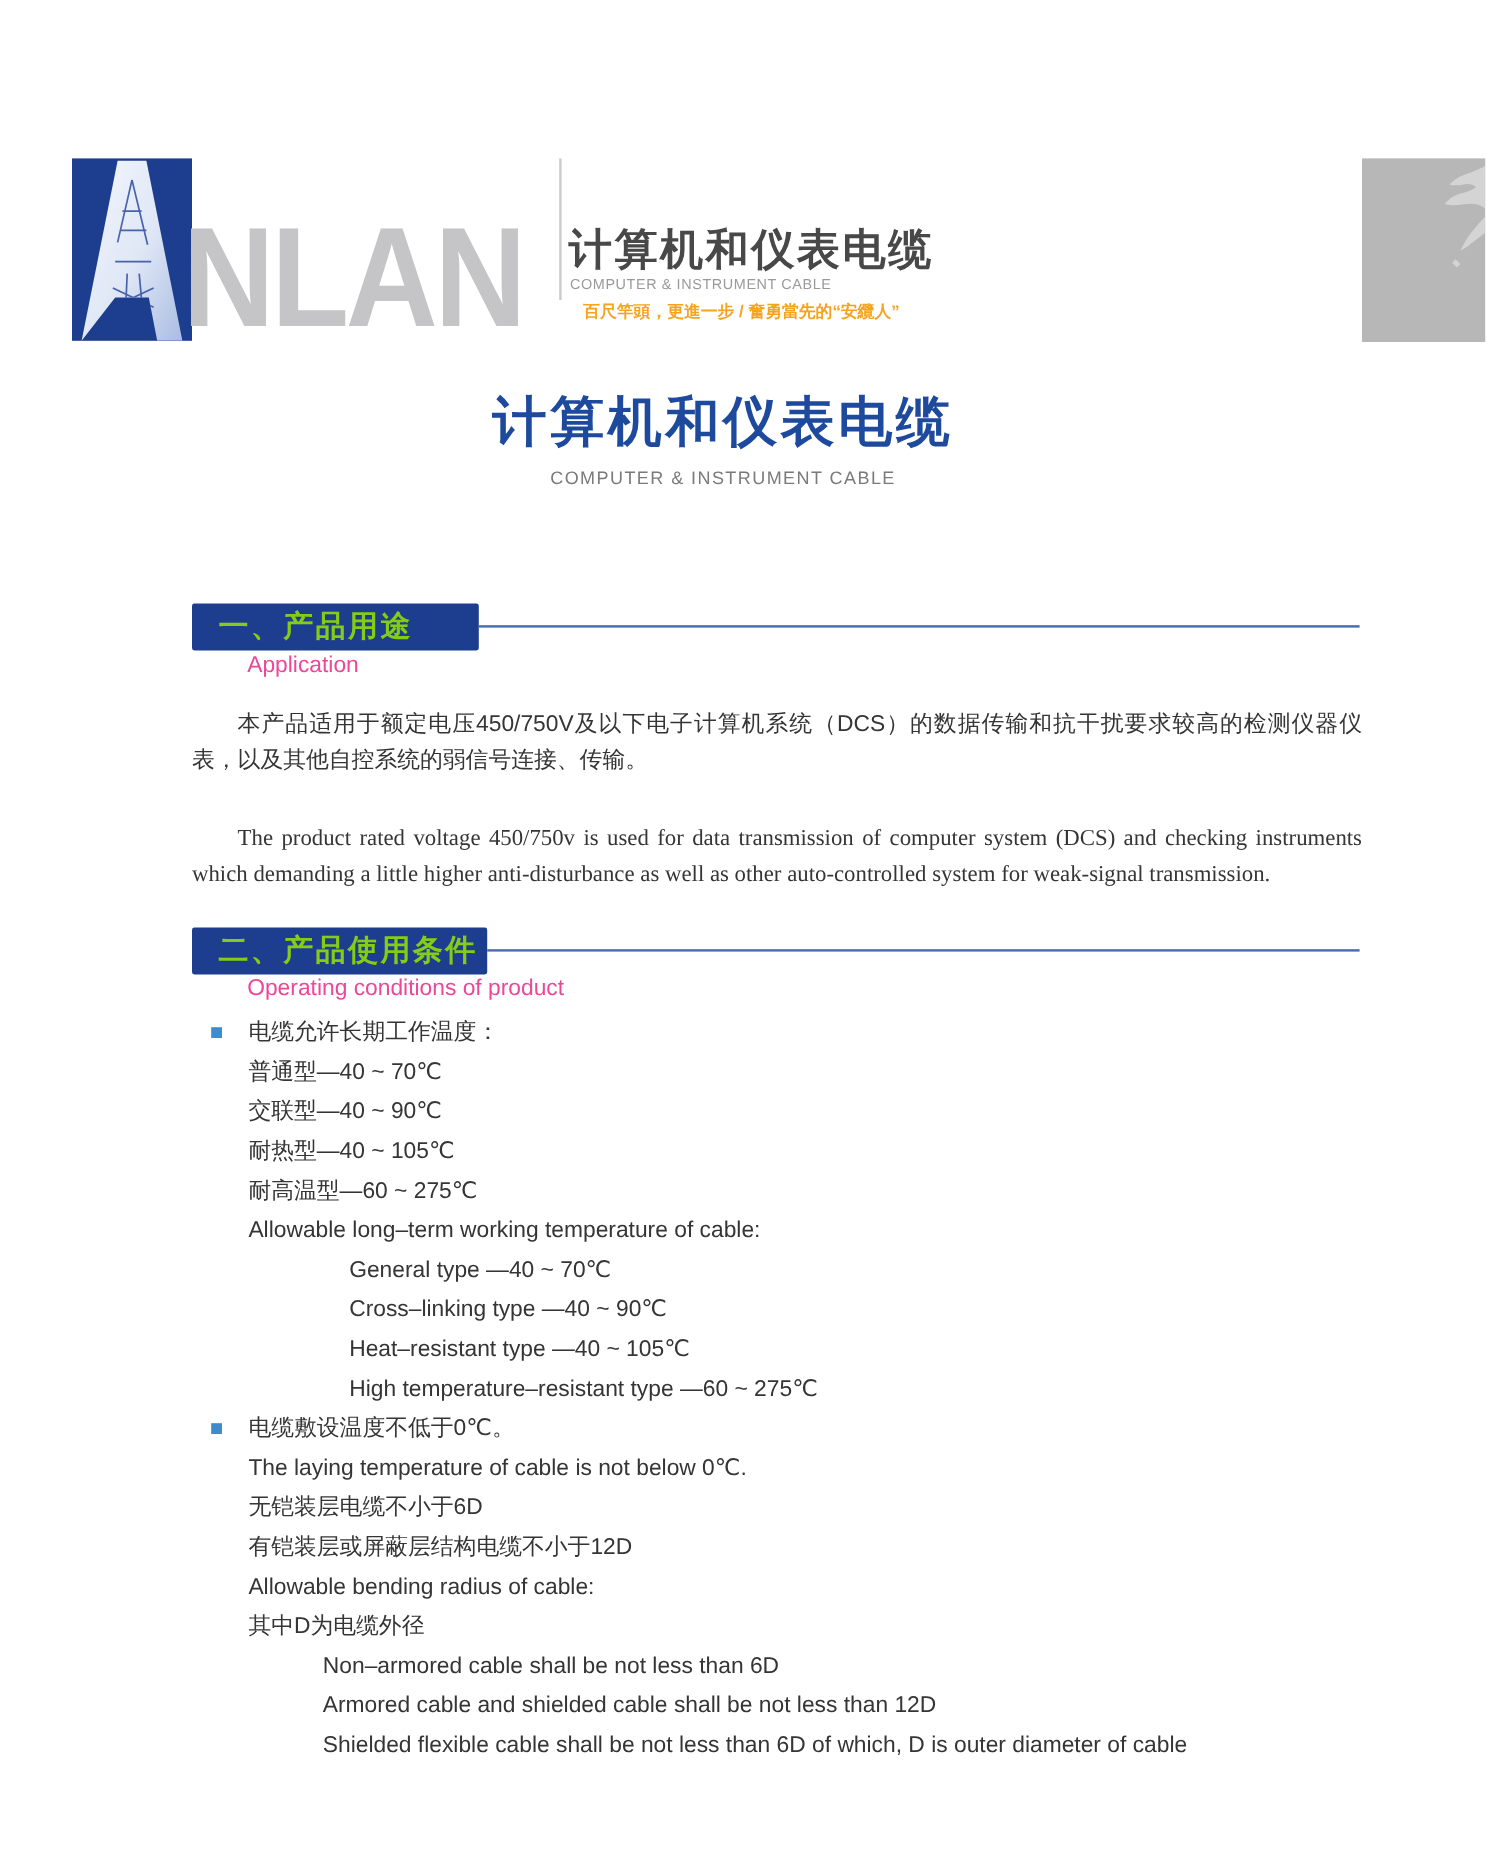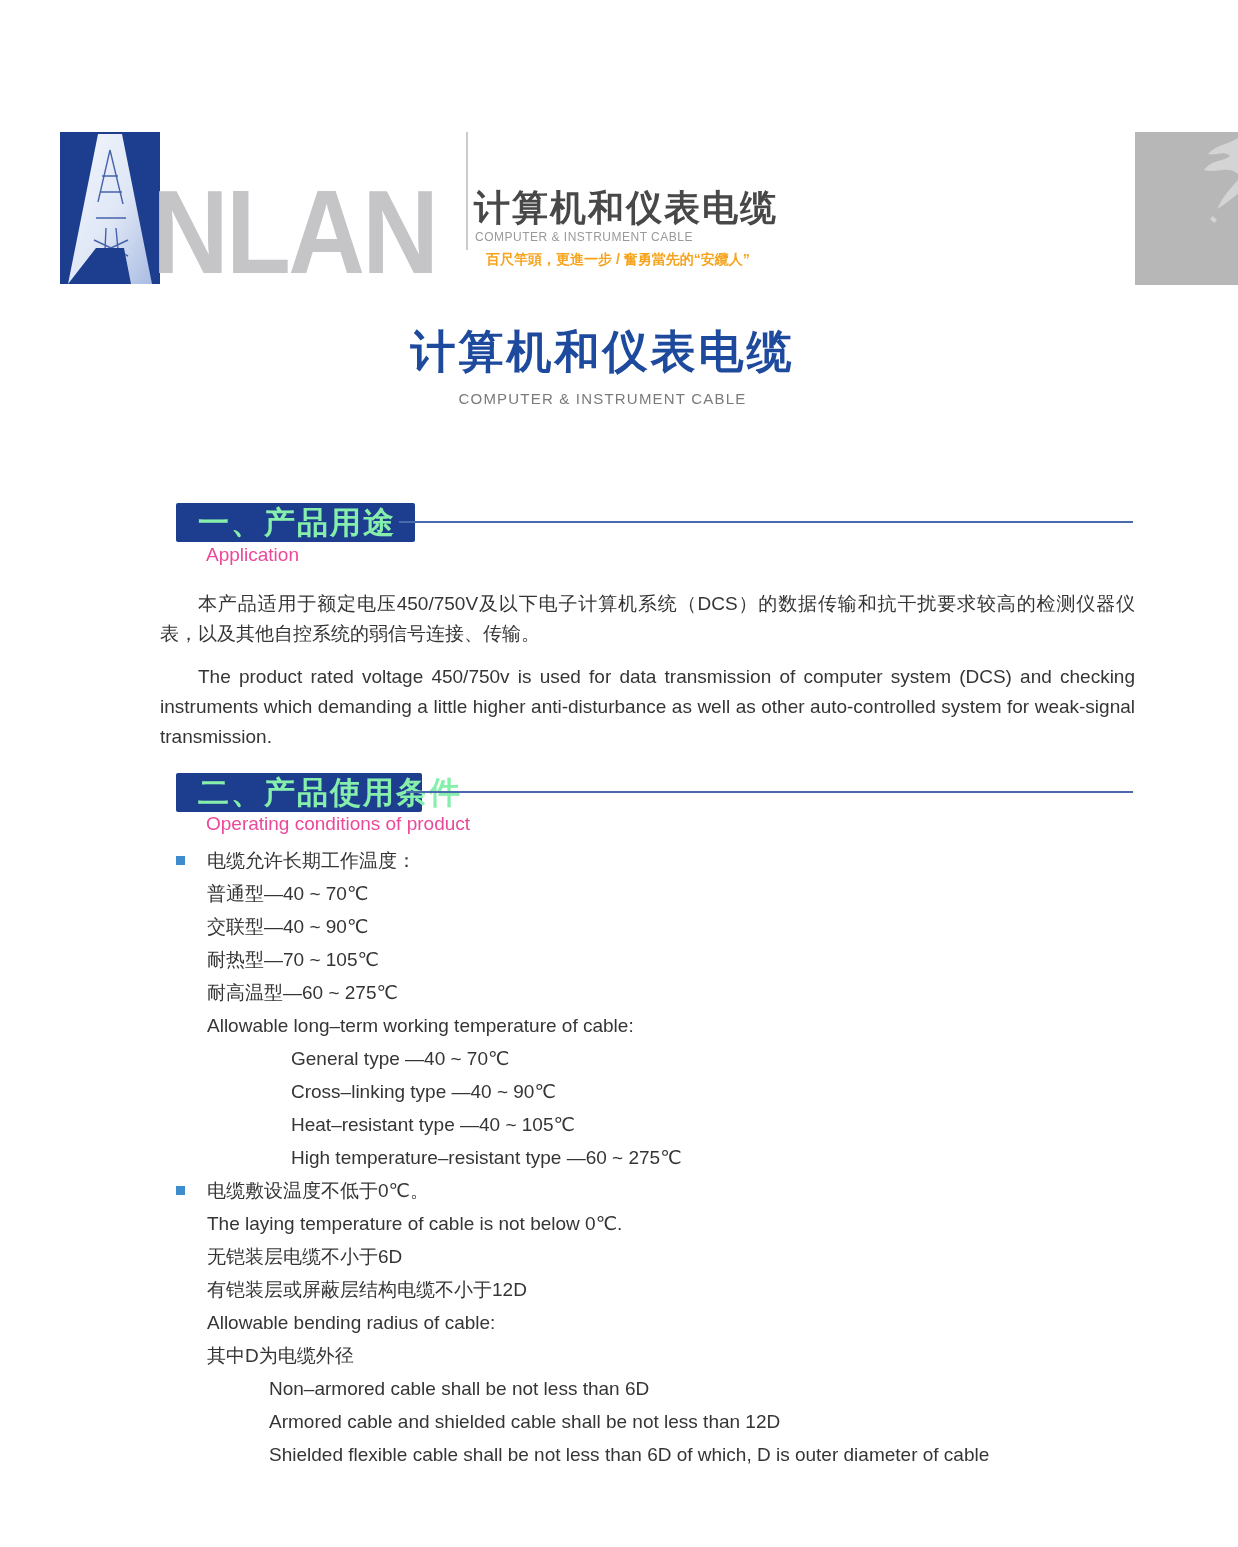--- a/index.html
+++ b/index.html
@@ -17,37 +17,37 @@
   .head-title{position:absolute;left:474px;top:152px;font-size:36px;font-weight:bold;color:#484848;letter-spacing:2px;white-space:nowrap;}
   .head-sub{position:absolute;left:475px;top:198px;font-size:12px;color:#9a9a9a;letter-spacing:.5px;white-space:nowrap;}
   .head-slogan{position:absolute;left:486px;top:219px;font-size:14px;font-weight:bold;color:#f6a41d;white-space:nowrap;}
   .photo-block{position:absolute;left:1135px;top:100px;width:103px;height:153px;background:#b7b7b7;overflow:hidden;}
   
   .doc-title-wrap{position:absolute;left:160px;top:294px;width:885px;text-align:center;}
   .doc-title{margin:0;font-size:45px;line-height:52px;font-weight:bold;color:#1e4a9e;letter-spacing:3px;}
   .doc-sub{margin-top:12px;font-size:15px;color:#7a7a7a;letter-spacing:1.2px;}
   
   .sec-box{
-    position:absolute;left:176px;height:39px;background:#1d3d8f;color:#86efac;
-    font-size:31px;font-weight:bold;line-height:39px;padding-left:22px;letter-spacing:2px;
+    position:absolute;left:160px;height:39px;background:#1d3d8f;color:#84cc16;
+    font-size:25px;font-weight:bold;line-height:39px;padding-left:22px;letter-spacing:2px;
     box-sizing:border-box;border-radius:2px;white-space:nowrap;
   }
   .sec1-box{top:471px;width:239px;}
   .sec2-box{top:741px;width:246px;}
   .sec-rule{position:absolute;height:2px;background:#4a6aad;}
   .sec1-rule{left:399px;top:489px;width:734px;}
   .sec2-rule{left:406px;top:759px;width:727px;}
   .sec-en{position:absolute;left:206px;font-size:19px;color:#ec4899;}
   .sec1-en{top:512px;}
   .sec2-en{top:781px;}
   
   .para{position:absolute;left:160px;width:975px;font-size:19px;line-height:30px;color:#353535;text-align:justify;}
   .para p{margin:0;text-indent:2em;}
   .para-zh{top:557px;}
-  .para-en{top:630px;}
+  .para-en{top:652px;font-family:Liberation Serif, serif;}
   
   .cond{position:absolute;left:160px;top:812px;width:985px;font-size:19px;color:#353535;}
   .row{position:relative;line-height:33px;height:33px;white-space:nowrap;}
   .row.l1{padding-left:47px;}
   .row.l2{padding-left:131px;}
   .row.l3{padding-left:109px;}
   .row.bullet{padding-left:47px;}
   .sq{position:absolute;left:16px;top:12px;width:9px;height:9px;background:#3e8ccd;}
 </style>
 </head>
@@ -105,21 +105,21 @@
   </div>
 
   <div class="sec-box sec2-box">二、产品使用条件</div>
   <div class="sec-rule sec2-rule"></div>
   <div class="sec-en sec2-en">Operating conditions of product</div>
 
   <div class="cond">
     <div class="row bullet"><span class="sq"></span><span>电缆允许长期工作温度：</span></div>
     <div class="row l1"><span>普通型—40 ~ 70℃</span></div>
     <div class="row l1"><span>交联型—40 ~ 90℃</span></div>
-    <div class="row l1"><span>耐热型—70 ~ 105℃</span></div>
+    <div class="row l1"><span>耐热型—40 ~ 105℃</span></div>
     <div class="row l1"><span>耐高温型—60 ~ 275℃</span></div>
     <div class="row l1"><span>Allowable long–term working temperature of cable:</span></div>
     <div class="row l2"><span>General type —40 ~ 70℃</span></div>
     <div class="row l2"><span>Cross–linking type —40 ~ 90℃</span></div>
     <div class="row l2"><span>Heat–resistant type —40 ~ 105℃</span></div>
     <div class="row l2"><span>High temperature–resistant type —60 ~ 275℃</span></div>
     <div class="row bullet"><span class="sq"></span><span>电缆敷设温度不低于0℃。</span></div>
     <div class="row l1"><span>The laying temperature of cable is not below 0℃.</span></div>
     <div class="row l1"><span>无铠装层电缆不小于6D</span></div>
     <div class="row l1"><span>有铠装层或屏蔽层结构电缆不小于12D</span></div>

